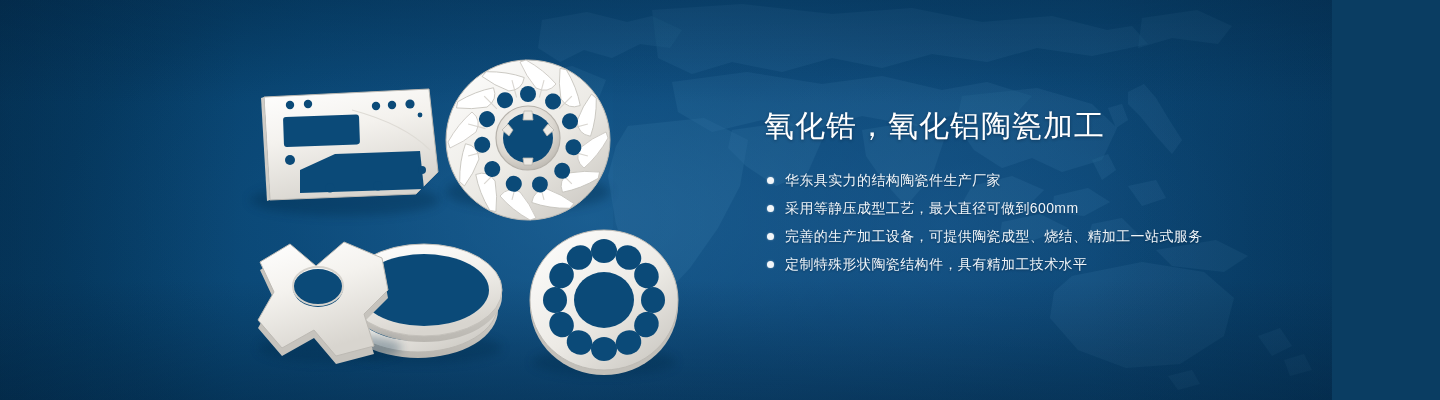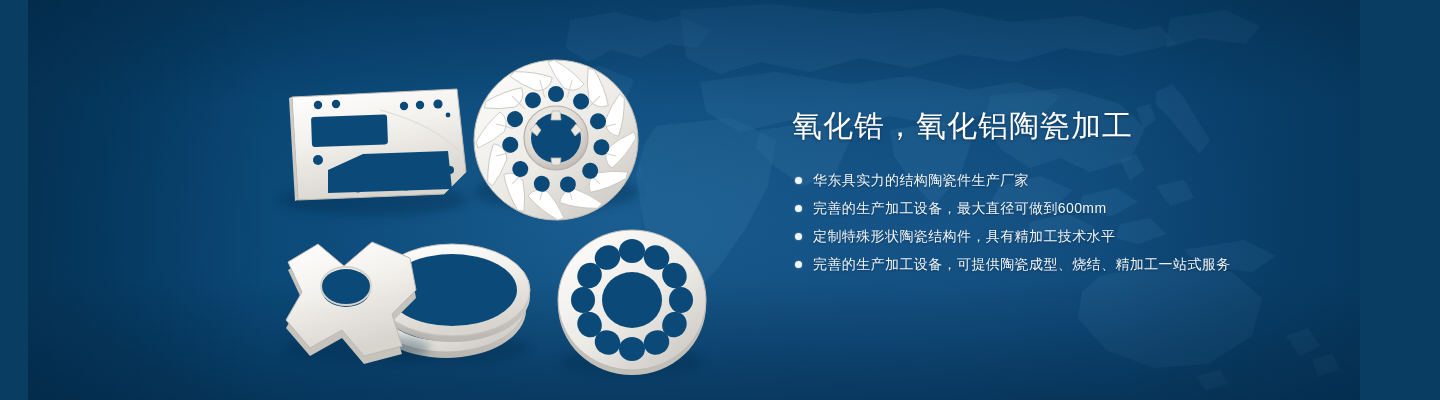--- a/index.html
+++ b/index.html
@@ -10,21 +10,20 @@
   }
   body {
     font-family: "Liberation Sans", "DejaVu Sans", sans-serif;
   }
   .banner {
     position: relative;
     width: 1332px;
     height: 400px;
     overflow: hidden;
     background: #06416e;
-    margin-left: 28px;
   }
   
   .bg-base {
     position: absolute;
     inset: 0;
     background: linear-gradient(105deg,
         #05395f 0%,
         #064470 22%,
         #0a4a79 48%,
         #0a4673 72%,
@@ -359,26 +358,26 @@
   <div class="copy">
     <h1 class="headline">氧化锆，氧化铝陶瓷加工</h1>
 
     <ul class="bullets">
       <li class="bullet">
         <span class="bullet-dot"></span>
         <span class="bullet-text">华东具实力的结构陶瓷件生产厂家</span>
       </li>
       <li class="bullet">
         <span class="bullet-dot"></span>
-        <span class="bullet-text">完善的生产加工设备，最大直径可做到600mm</span>
+        <span class="bullet-text">采用等静压成型工艺，最大直径可做到600mm</span>
+      </li>
+      <li class="bullet">
+        <span class="bullet-dot"></span>
+        <span class="bullet-text">完善的生产加工设备，可提供陶瓷成型、烧结、精加工一站式服务</span>
       </li>
       <li class="bullet">
         <span class="bullet-dot"></span>
         <span class="bullet-text">定制特殊形状陶瓷结构件，具有精加工技术水平</span>
       </li>
-      <li class="bullet">
-        <span class="bullet-dot"></span>
-        <span class="bullet-text">完善的生产加工设备，可提供陶瓷成型、烧结、精加工一站式服务</span>
-      </li>
     </ul>
   </div>
 
 </div>
 
 </body></html>

